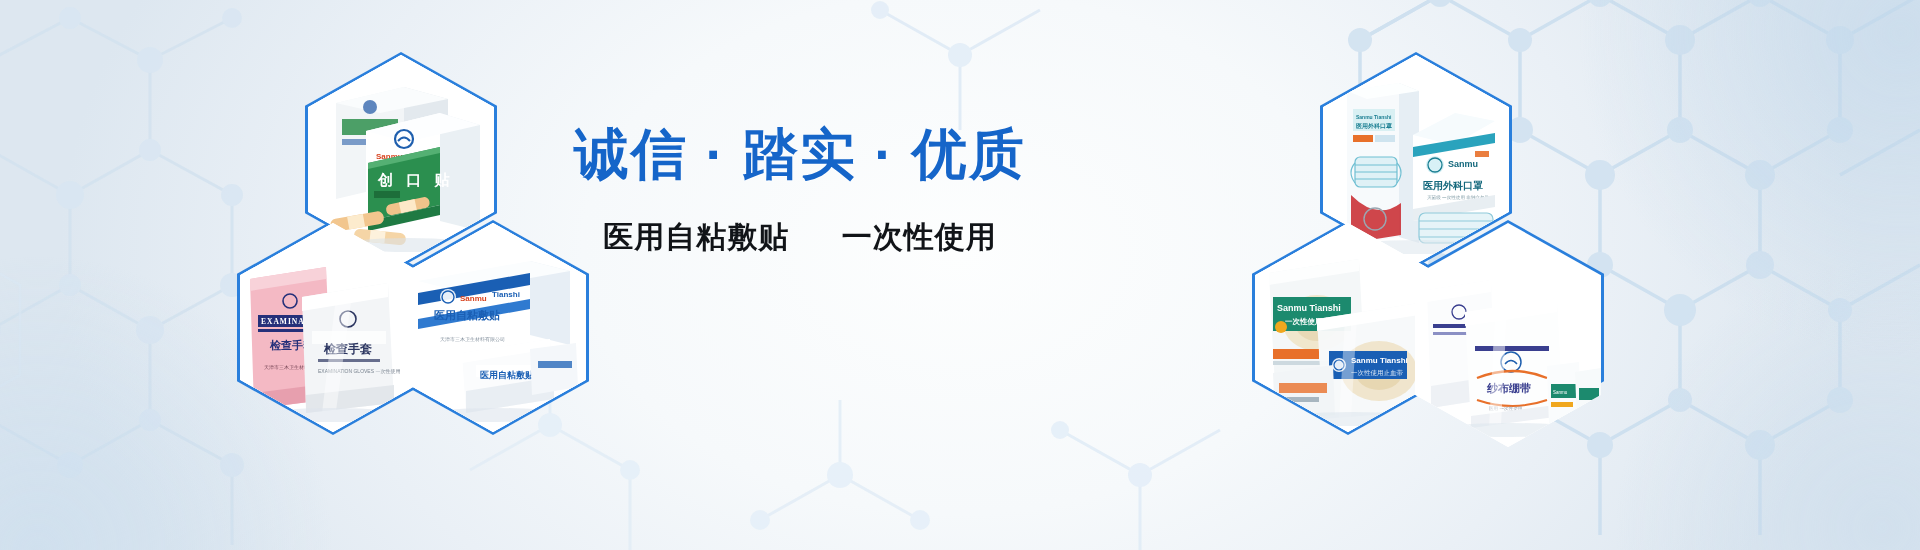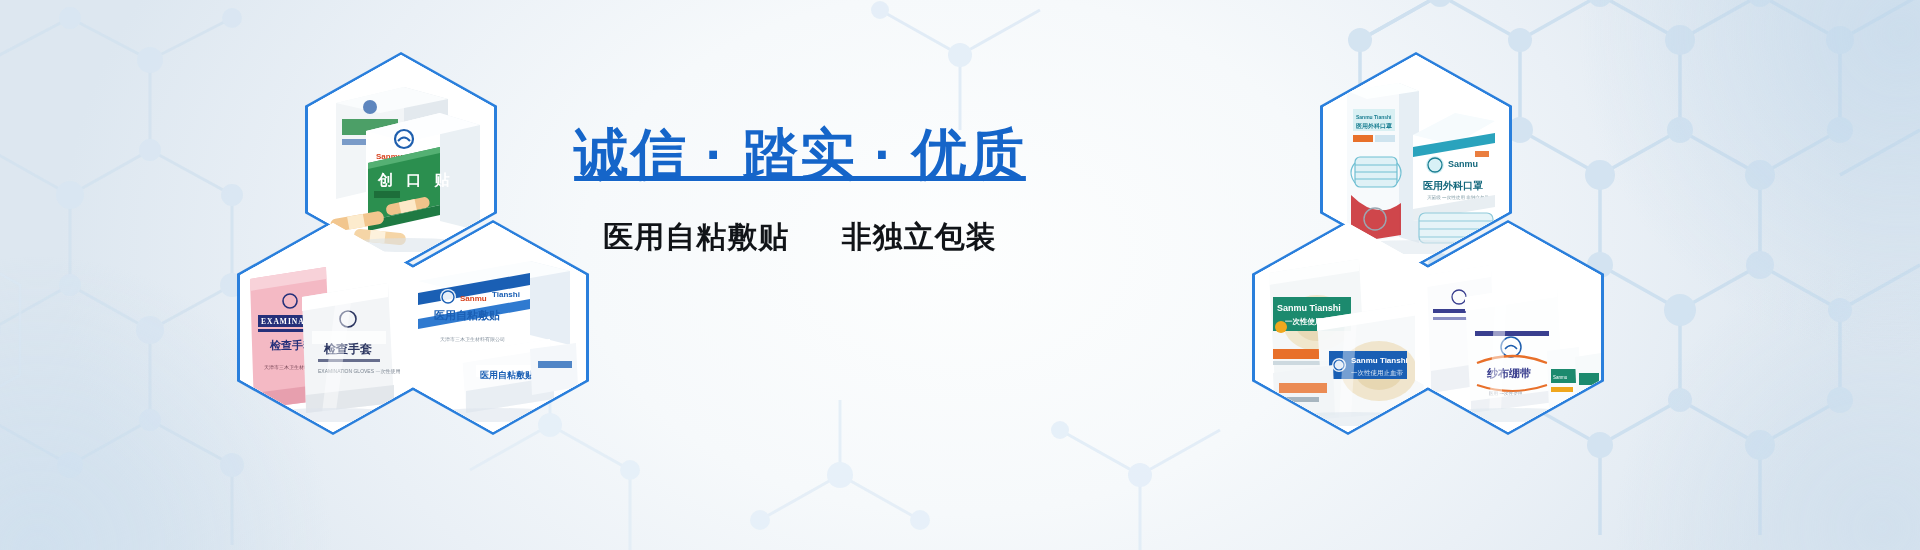--- a/index.html
+++ b/index.html
@@ -66,21 +66,20 @@
     z-index:8;
   }
   .headline {
     font-size:55px;
     font-weight:bold;
     color:#1565c9;
     letter-spacing:2px;
     line-height:1.18;
     white-space:nowrap;
     text-shadow:0 1px 0 rgba(255,255,255,.6);
-    text-decoration:underline;
   }
   .subline {
     margin-top:30px;
     font-size:30px;
     font-weight:bold;
     color:#111418;
     letter-spacing:1px;
     white-space:nowrap;
   }
   .sub-gap { display:inline-block; width:34px; }
@@ -337,21 +336,21 @@
         <ellipse cx="96" cy="192" rx="74" ry="7" fill="#dde5ec" opacity=".6"></ellipse>
       </svg>
     </div>
   </div>
 
   <div class="center-text">
     <div class="headline">诚信 · 踏实 · 优质</div>
     <div class="subline">
       <span>医用自粘敷贴</span>
       <span class="sub-gap"></span>
-      <span>非独立包装</span>
+      <span>一次性使用</span>
     </div>
   </div>
 
   <div class="hex-ring" style="left:1320px; top:52px; width:192px; height:215px; z-index:4;">
       <i></i>
     </div>
   <div class="hex" style="left:1323px; top:55px; width:186px; height:209px; z-index:5;">
     <div class="photo">
       <svg viewBox="0 0 186 209" xmlns="http://www.w3.org/2000/svg">
         <rect width="186" height="209" fill="#ffffff"></rect>
@@ -445,21 +444,21 @@
           <rect x="24" y="174" width="40" height="5" fill="#a8b6c0"></rect>
         </g>
         <ellipse cx="98" cy="196" rx="76" ry="7" fill="#dde5ec" opacity=".55"></ellipse>
       </svg>
     </div>
   </div>
 
   <div class="hex-ring" style="left:1412px; top:220px; width:192px; height:215px; z-index:4;">
       <i></i>
     </div>
-  <div class="hex" style="left:1415px; top:223px; width:186px; height:209px; z-index:5;">
+  <div class="hex" style="left:1415px; top:238px; width:186px; height:209px; z-index:5;">
     <div class="photo">
       <svg viewBox="0 0 186 209" xmlns="http://www.w3.org/2000/svg">
         <rect width="186" height="209" fill="#ffffff"></rect>
 
         <g>
           <polygon points="12,52 76,42 80,160 16,170" fill="#fbfcfd"></polygon>
           <polygon points="12,52 76,42 76,54 12,64" fill="#ffffff"></polygon>
           <rect x="18" y="86" width="54" height="4" fill="#3a3f8f"></rect>
           <rect x="18" y="94" width="44" height="3" fill="#8b90c4"></rect>
           <circle cx="44" cy="74" r="7" fill="none" stroke="#3a3f8f" stroke-width="1.3"></circle>

